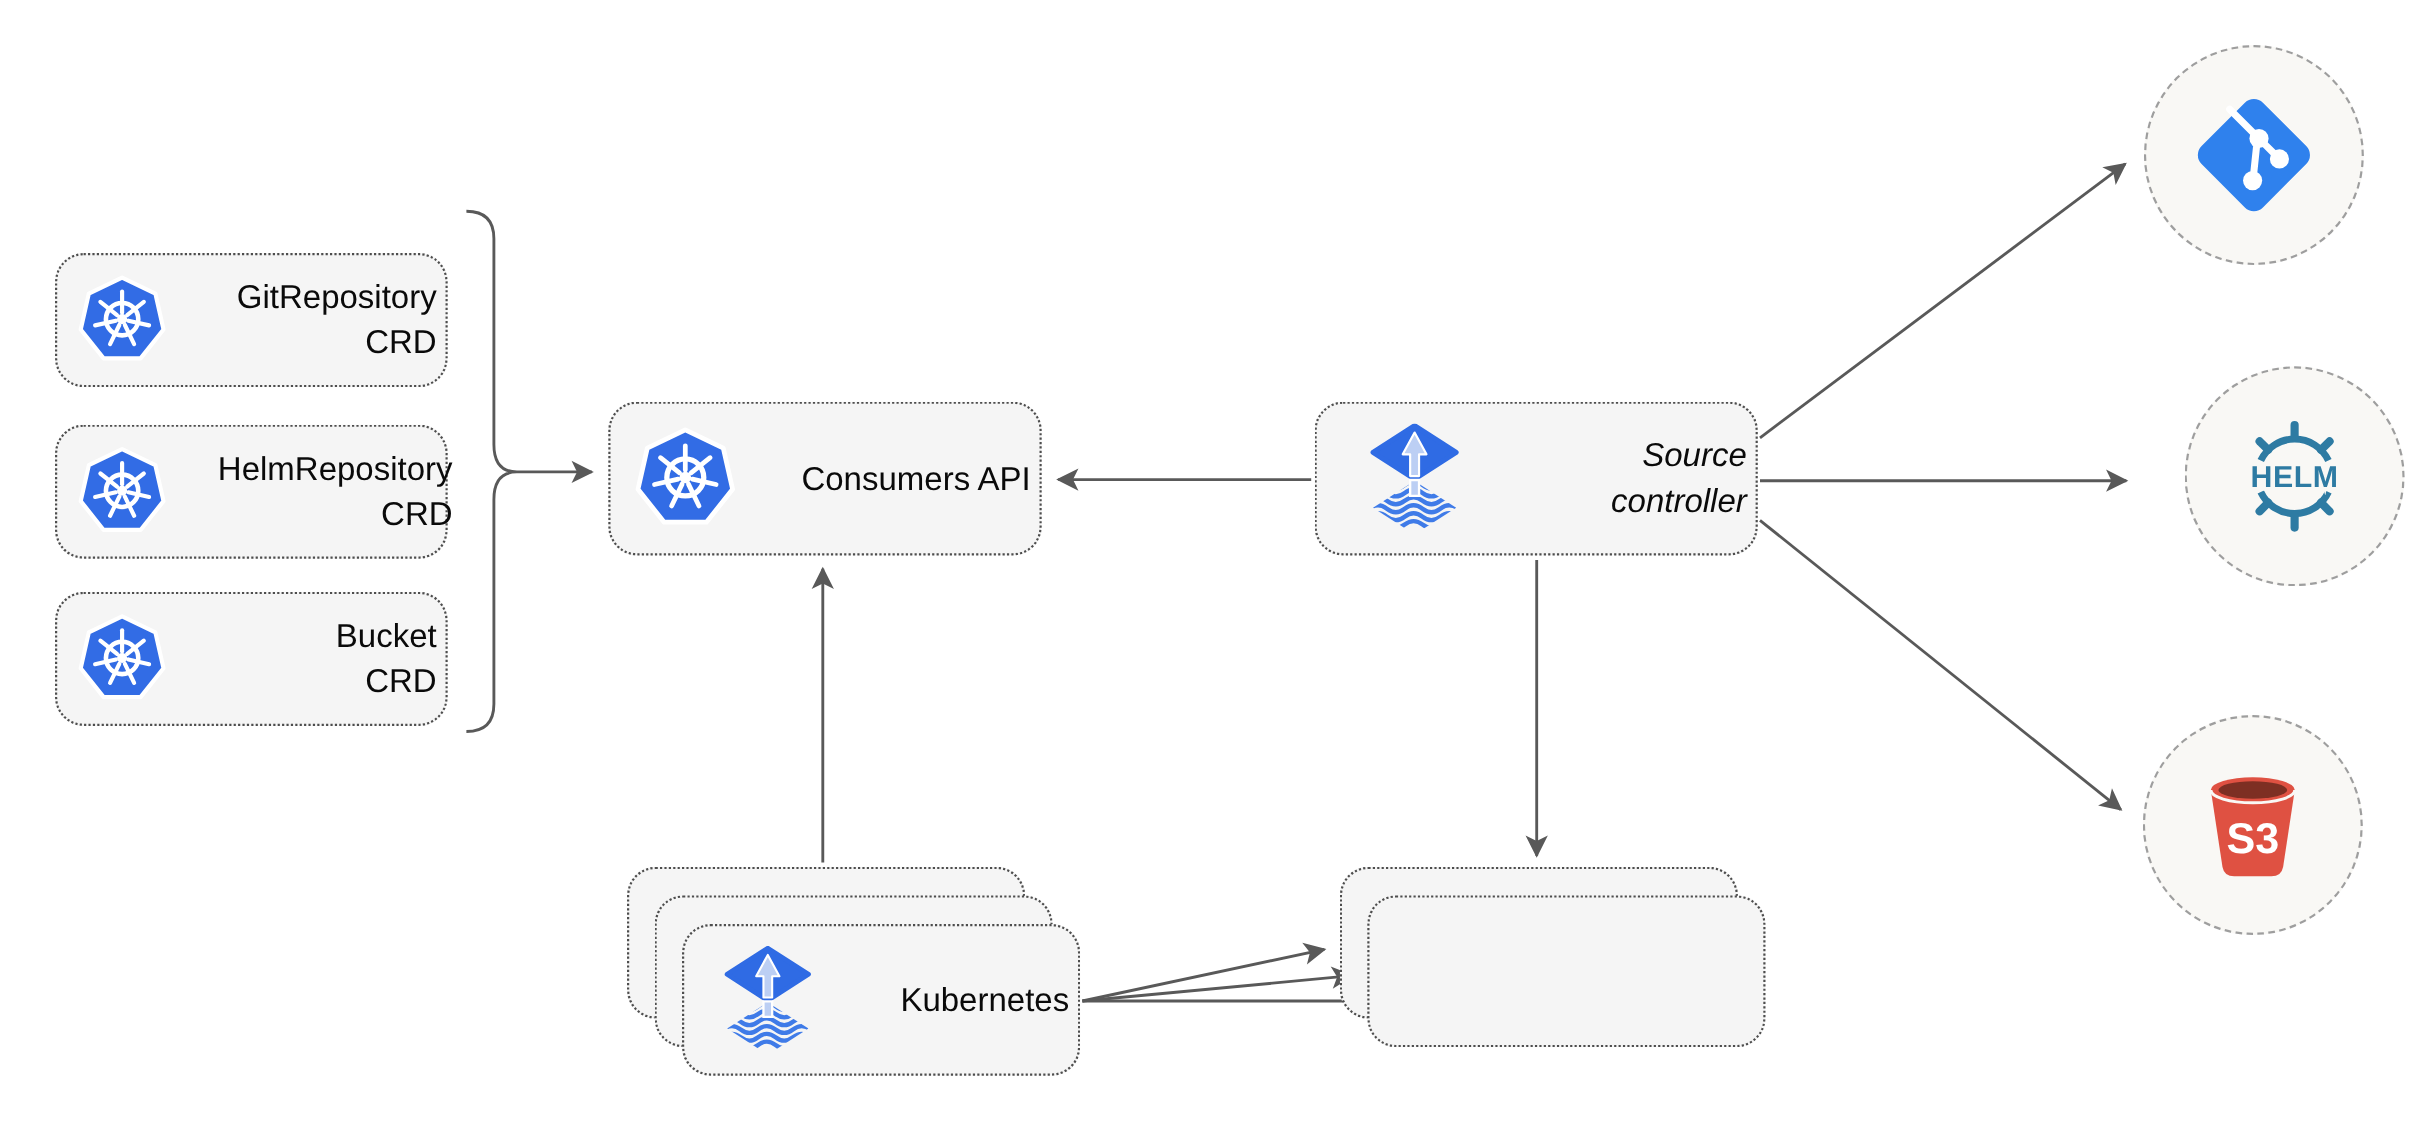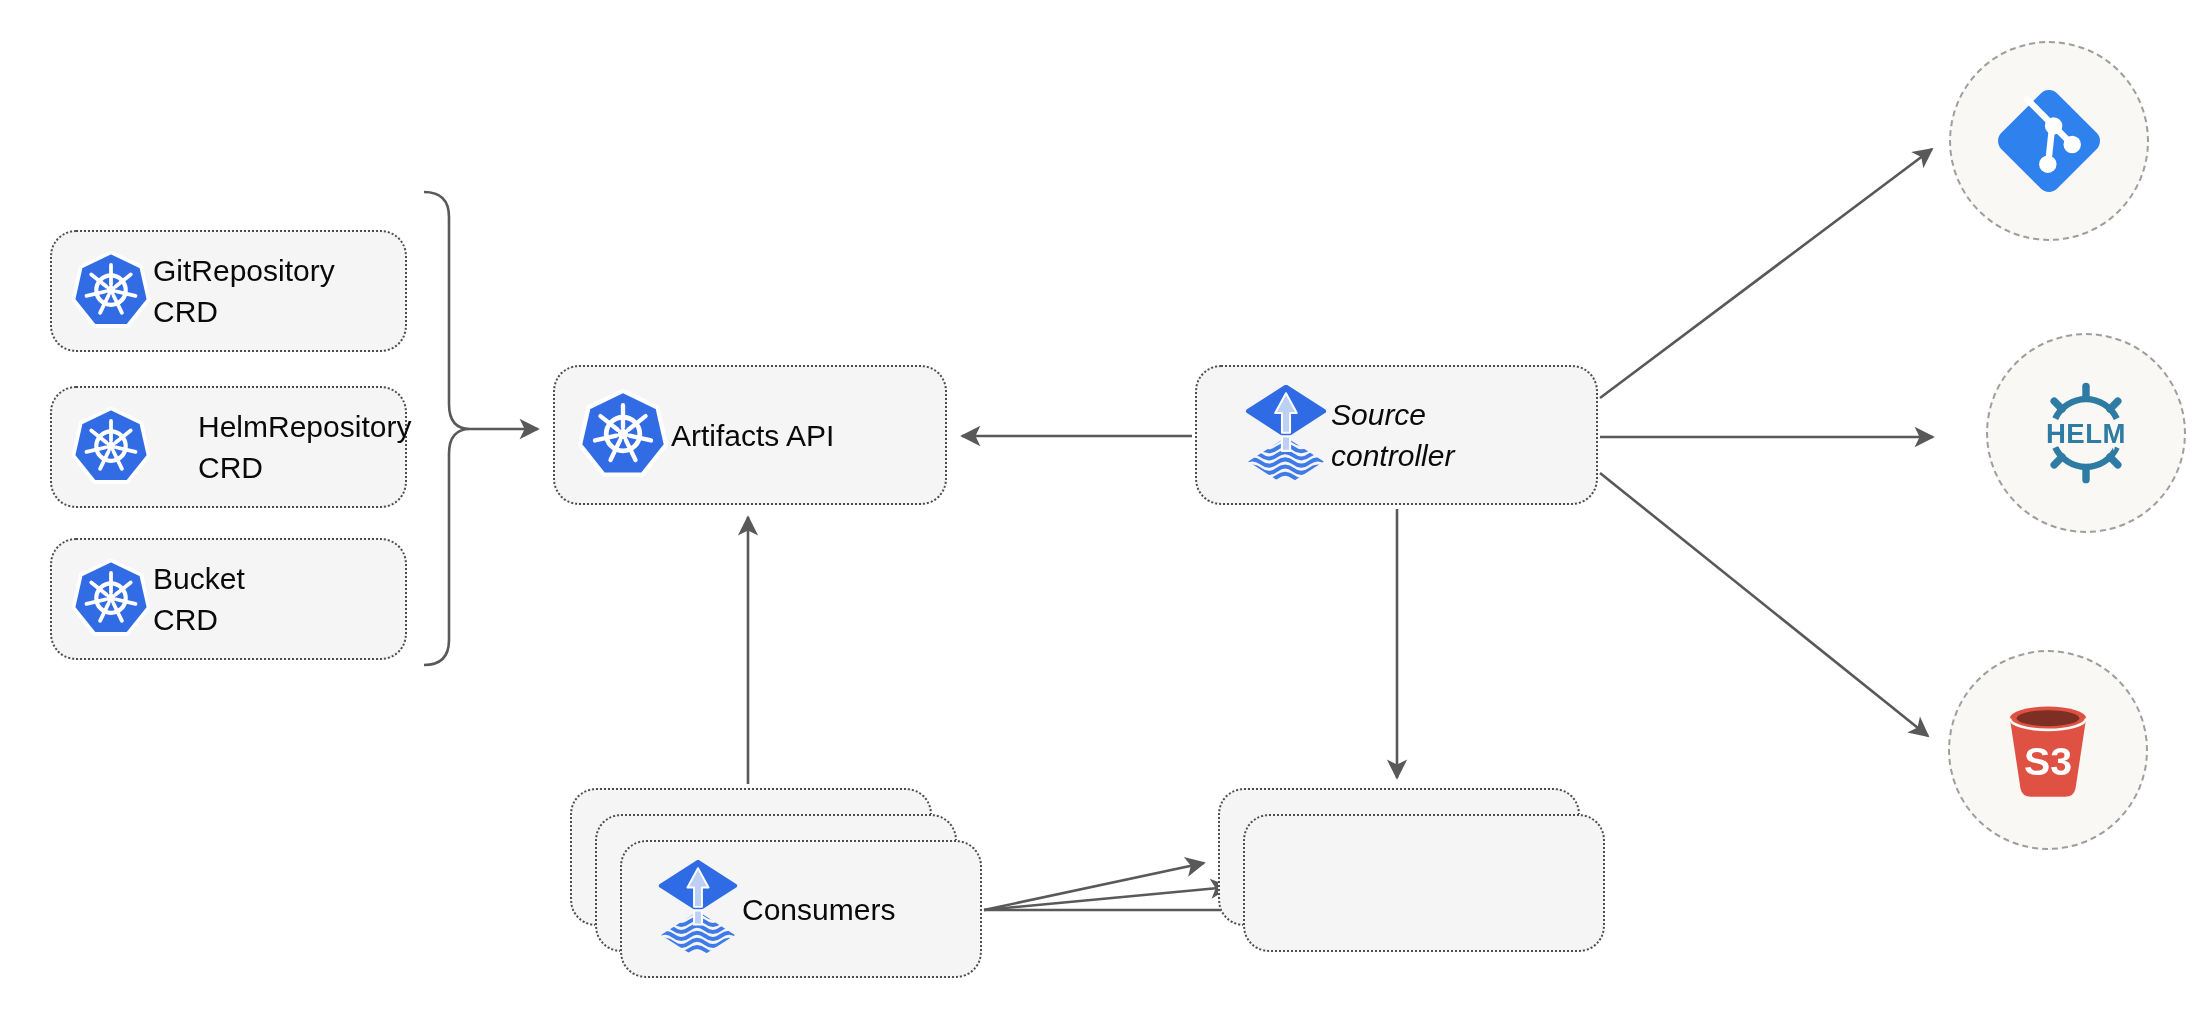--- a/index.html
+++ b/index.html
@@ -11,21 +11,21 @@
   svg.connectors { position:absolute; left:0; top:0; width:2196px; height:1030px; }
 
   .node {
     position:absolute; box-sizing:border-box;
     background:var(--node-fill,#F5F5F5);
     border:2.3px dotted var(--node-border,#4d4d4d);
     border-radius:26px;
     display:flex; align-items:center;
   }
   .node-label {
-    flex:1; text-align:left;
+    flex:1; text-align:right;
     font-size:30px; line-height:41px; color:#0a0a0a;
     padding-right:8px; white-space:nowrap;
   }
   .crd { left:50px; width:357px; height:122px; padding-left:17px; }
   .crd-git    { top:230px; }
   .crd-helm   { top:386px;gap:45px; }
   .crd-bucket { top:538px; }
 
   .k8s-api { left:553px; top:365px; width:394px; height:140px; padding-left:20px; }
   .source  { left:1195px; top:365px; width:403px; height:140px; padding-left:44px;font-style:italic; }
@@ -165,41 +165,41 @@
     <div class="node-label">
       <div>Bucket</div>
       <div>CRD</div>
     </div>
   </div>
 
   <div class="node k8s-api">
     <svg class="icon" width="96" height="96">
         <use href="#k8s-logo"></use>
       </svg>
-    <div class="node-label">Artifacts API</div>
+    <div class="node-label">Consumers API</div>
   </div>
 
   <div class="node source">
     <svg class="icon" width="90" height="101">
         <use href="#flux-logo"></use>
       </svg>
     <div class="node-label">
       <div>Source</div>
       <div>controller</div>
     </div>
   </div>
 
   <div class="stack-group consumers-group">
     <div class="stack-card stack-back"></div>
     <div class="stack-card stack-mid"></div>
     <div class="stack-card stack-front">
       <svg class="icon" width="88" height="99">
           <use href="#flux-logo"></use>
         </svg>
-      <div class="node-label">Consumers</div>
+      <div class="node-label">Kubernetes</div>
     </div>
   </div>
 
   <div class="stack-group artifacts-group">
     <div class="stack-card stack-back"></div>
     <div class="stack-card stack-mid"></div>
   </div>
 
   <div class="ext-circle ext-git">
     <svg class="icon" width="116" height="116">

